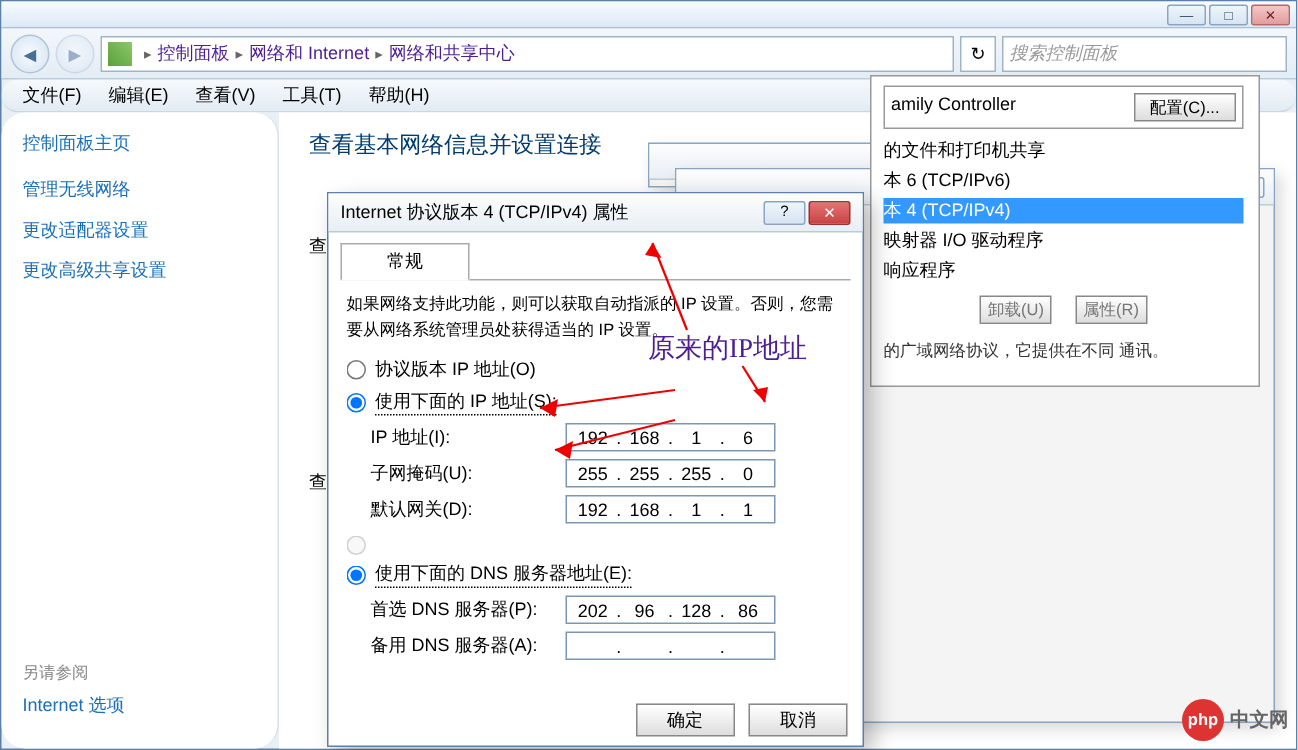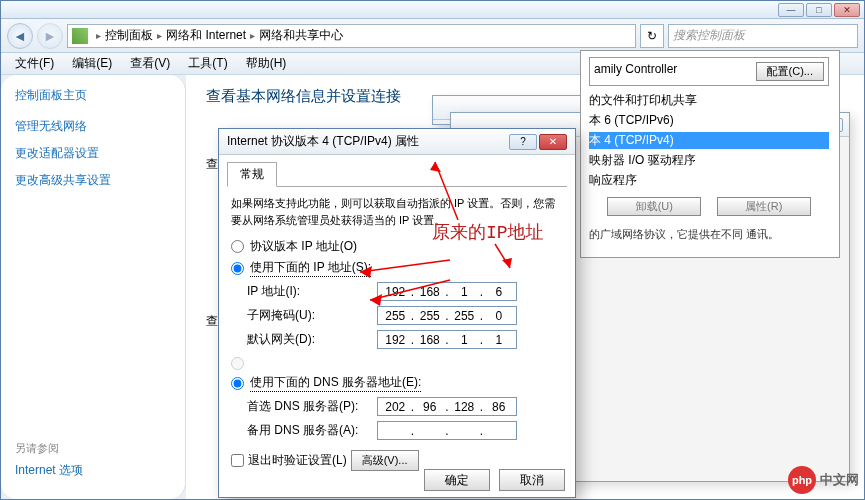--- a/index.html
+++ b/index.html
@@ -10,26 +10,26 @@
     .titlebar { height: 18px; background: linear-gradient(#f7fbff, #dce9f5); border-bottom: 1px solid #aac0d6; display: flex; justify-content: flex-end; align-items: center; padding-right: 4px; }
     .win-btn { width: 26px; height: 14px; border: 1px solid #8aa5c2; background: linear-gradient(#eef5fb,#d7e4f1); margin-left: 2px; display: flex; align-items: center; justify-content: center; font-size: 9px; color: #2a4765; border-radius: 2px; cursor: pointer; }
     .win-btn.close { background: linear-gradient(#f3c7c7,#e29c9c); border-color:#b86868; color:#6b1a1a;}
     
     
     .nav-toolbar { height: 34px; background: linear-gradient(#f3f7fb,#e4ecf4); border-bottom: 1px solid #b8cde2; display: flex; align-items: center; padding: 0 6px; gap: 4px; }
     .nav-arrow { width: 26px; height: 26px; border: 1px solid #b0c4d8; border-radius: 13px; background: radial-gradient(#f8fbff,#d4e3f1); display: flex; align-items: center; justify-content: center; color:#4a6f96; font-size:14px; cursor:pointer;}
     .breadcrumb-bar { flex: 1; height: 24px; background: #fff; border: 1px solid #a0b4c8; display: flex; align-items: center; padding: 0 4px; }
     .bc-icon { width:16px; height:16px; background: linear-gradient(45deg,#5aa03a,#8cc86a); margin-right:4px; }
     .bc-sep { color:#666; margin: 0 4px; font-size:10px; }
-    .bc-item { color: #000000; cursor:pointer; }
+    .bc-item { color: #4c1d95; cursor:pointer; }
     .refresh-btn { width:24px; height:24px; border:1px solid #a0b4c8; background:#fff; display:flex;align-items:center;justify-content:center; }
     .search-box { width: 190px; height: 24px; background:#fff; border:1px solid #a0b4c8; display:flex; align-items:center; padding:0 4px; color:#999; font-style:italic;}
     
     
-    .menu-bar { height: 22px; background: linear-gradient(#f6f9fc,#e3ebf3); border-bottom:1px solid #c9d8e7; display:flex; align-items:center; padding-left:6px; gap:2px;}
+    .menu-bar { height: 22px; background: linear-gradient(#f6f9fc,#e3ebf3); border-bottom:1px solid #c9d8e7; display:flex; align-items:center; padding-left:6px; gap:2px;border-radius:11px;}
     .menu-item { padding: 3px 8px; cursor:pointer; }
     
     
     .content-area { display:flex; height: calc(100% - 74px); }
     .sidebar-left { width: 185px; background:#fff; border-right:1px solid #d6e0ea; padding:12px 14px;border-radius:16px; }
     .sidebar-title { color:#1a6fb8; font-size:12px; margin-bottom:14px; }
     .sidebar-link { color:#1a6fb8; font-size:12px; margin-bottom:10px; cursor:pointer; display:block;}
     .sidebar-footer { position:absolute; left:14px; bottom:10px; width:160px;}
     .sf-label { color:#888; font-size:11px; margin-bottom:6px;}
     
@@ -38,50 +38,50 @@
     
     
     .dlg-stub { position:absolute; border:1px solid #8aa5c2; background:#f4f4f4; box-shadow: 4px 4px 10px rgba(0,0,0,0.15); }
     .dlg-stub-head { height:24px; background:linear-gradient(#fdfdfd,#e8eef4); border-bottom:1px solid #bcc; display:flex; justify-content:flex-end; align-items:center; padding:0 6px; color:#1a6fb8; font-size:11px;}
     .dlg-close-x { width:38px; height:14px; border:1px solid #8aa5c2; border-radius:2px; display:flex; align-items:center; justify-content:center; font-size:10px; cursor:pointer;}
     
     .right-body { position:absolute; top:50px; left:580px; width:260px; background:#fff; border:1px solid #999; padding:6px 10px 14px 8px; font-size:12px;}
     .rb-row { margin:3px 0; white-space:nowrap; overflow:hidden; }
     .rb-btn { float:right; border:1px solid #888; padding:1px 10px; font-size:11px; background:linear-gradient(#fff,#ddd); cursor:pointer;}
     .rb-btns { margin-top:8px; text-align:center;}
-    .rb-btn2 { display:inline-block; width:94px; border:1px solid #888; padding:1px 4px; font-size:11px; background:linear-gradient(#fff,#ddd); margin:0 6px; color:#777; cursor:pointer;}
+    .rb-btn2 { display:inline-block; width:48px; border:1px solid #888; padding:1px 4px; font-size:11px; background:linear-gradient(#fff,#ddd); margin:0 6px; color:#777; cursor:pointer;}
     .rb-note { margin-top:10px; font-size:11px; color:#333; line-height:1.5;}
     
     
     .ip-dialog { position:absolute; top:128px; left:218px; width:358px; height:370px; background:#fff; border:1px solid #5a7fa8; box-shadow: 6px 6px 14px rgba(0,0,0,0.25); z-index:50;}
     .ip-title { height:26px; background:linear-gradient(#fdfdfd,#e8eef4); border-bottom:1px solid #bcc; display:flex; align-items:center; padding:0 8px; font-size:12px; color:#000; justify-content:space-between;}
     .ip-title-btns { display:flex; gap:2px;}
     .ip-tbtn { width:28px; height:16px; border:1px solid #8aa5c2; border-radius:2px; background:linear-gradient(#eef5fb,#d7e4f1); display:flex; align-items:center; justify-content:center; font-size:10px; cursor:pointer;}
     .ip-tbtn.close { background:linear-gradient(#e57373,#c94444); border-color:#a03030; color:#fff;}
     .ip-body { padding: 6px 8px 8px 8px;}
     .tab-strip { border-bottom:1px solid #aaa; margin-bottom:8px;}
-    .tab { display:inline-block; border:1px solid #aaa; border-bottom:1px solid #fff; padding:3px 12px; background:#fff; position:relative; top:1px; font-size:12px; cursor:pointer;}
+    .tab { display:inline-block; border:1px solid #aaa; border-bottom:1px solid #fff; padding:3px 30px; background:#fff; position:relative; top:1px; font-size:12px; cursor:pointer;}
     .desc-text { font-size:11px; line-height:1.5; margin:6px 4px 10px 4px;}
     .radio-row { margin:4px 4px; font-size:12px; display:flex; align-items:center; gap:4px;}
     .radio-row input { margin-right:2px;}
     .radio-row.disabled { color:#999;}
     .dotted-label { border-bottom:1px dotted #000;}
     .field-grid { margin-left: 20px; margin-bottom:8px;}
     .field-row { display:flex; align-items:center; margin:5px 0; font-size:12px;}
     .field-label { width: 130px;}
     .ip-input { width: 140px; height:19px; border:1px solid #7a97b4; background:#fff; display:flex; align-items:center; justify-content:space-evenly; font-size:12px; padding:0 2px;}
     .ip-input span { width:28px; text-align:center;}
     .ip-input .dot { width:4px; text-align:center; color:#000;}
     .chk-row { margin:10px 4px 4px 4px; font-size:12px; display:flex; align-items:center; gap:4px;}
     .adv-btn { float:right; margin-right:8px; border:1px solid #888; padding:2px 10px; font-size:11px; background:linear-gradient(#fff,#ddd); cursor:pointer;}
     .dlg-buttons { position:absolute; bottom:8px; right:10px;}
     .dlg-btn { border:1px solid #888; padding:3px 20px; font-size:12px; background:linear-gradient(#fff,#ddd); margin-left:6px; cursor:pointer;}
     
     
-    .anno-text { position:absolute; color:#b91c1c; font-size:18px; font-family:Liberation Mono, monospace; z-index:60; }
+    .anno-text { position:absolute; color:#4c1d95; font-size:18px; font-family:Liberation Serif, serif; z-index:60; }
     svg.anno-arrows { position:absolute; top:0; left:0; width:865px; height:500px; pointer-events:none; z-index:55;}
     .anno-arrows line { stroke:#e00; stroke-width:1.5;}
     .anno-arrows polygon { fill:#e00;}
     
     
     .watermark { position:absolute; right:6px; bottom:6px; z-index:200; display:flex; align-items:center; gap:4px;}
     .wm-circle { width:28px; height:28px; border-radius:14px; background:#d33; color:#fff; display:flex; align-items:center; justify-content:center; font-size:11px; font-weight:bold;}
     .wm-text { color:#666; font-size:13px; font-weight:bold;}
   </style>
 </head>
@@ -258,25 +258,20 @@
             <span class="dot">.</span>
           <span></span>
             <span class="dot">.</span>
           <span></span>
             <span class="dot">.</span>
           <span></span>
         </div>
       </div>
     </div>
 
-    <div class="chk-row">
-      <input type="checkbox" style="">
-      <span>退出时验证设置(L)</span>
-      <span class="adv-btn">高级(V)...</span>
-    </div>
   </div>
   <div class="dlg-buttons">
     <span class="dlg-btn">确定</span>
     <span class="dlg-btn">取消</span>
   </div>
 </div>
 
 <div class="anno-text" style="top:220px; left:432px;">原来的IP地址</div>
 <svg class="anno-arrows">
 

